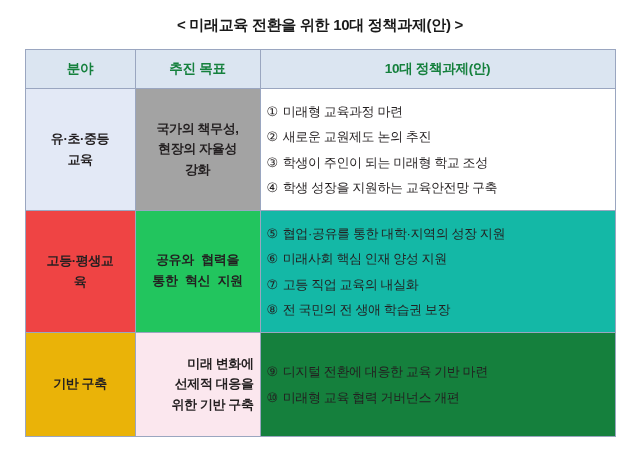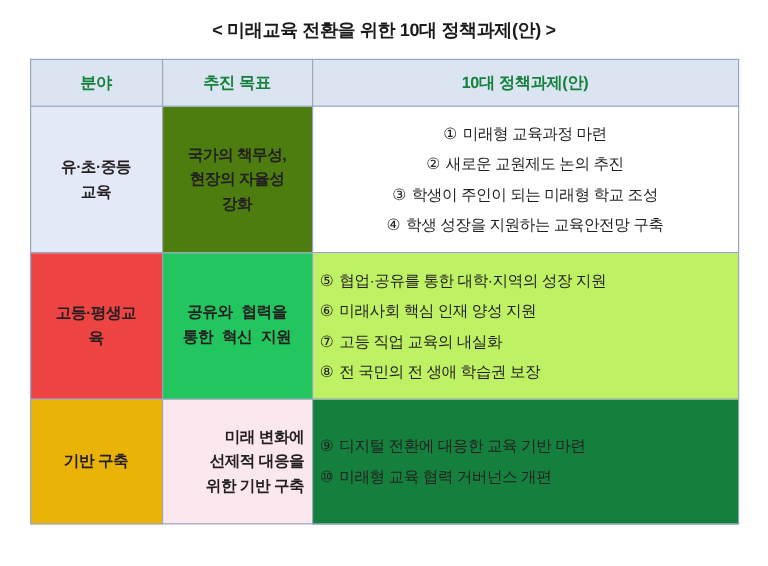--- a/index.html
+++ b/index.html
@@ -74,26 +74,26 @@
   }
   td.tasks .num {
     margin-right: 5px;
   }
 
   
   tr.band-blue td { background: #e3e9f6; }
   tr.band-green td { background: #ef4444; }
   tr.band-pink td { background: #eab308; }
 
-  tr.band-blue td.goal { background: #4d7c0f; margin-left: 21px; }
+  tr.band-blue td.goal { background: #a3a3a3; margin-left: 21px; }
   tr.band-green td.goal { background: #22c55e; font-family: Liberation Mono, monospace; }
   tr.band-pink td.goal { background: #fbe7ee; text-align: right; }
 
-  tr.band-blue td.tasks { background: #ffffff; text-align: center; }
-  tr.band-green td.tasks { background: #bef264; }
+  tr.band-blue td.tasks { background: #ffffff; }
+  tr.band-green td.tasks { background: #14b8a6; }
   tr.band-pink td.tasks { background: #15803d; margin-top: 12px; }
 
   .row-blue-h { height: 122px; }
   .row-green-h { height: 122px; }
   .row-pink-h { height: 104px; }
 </style>
 </head>
 <body>
 
 <div class="page">

